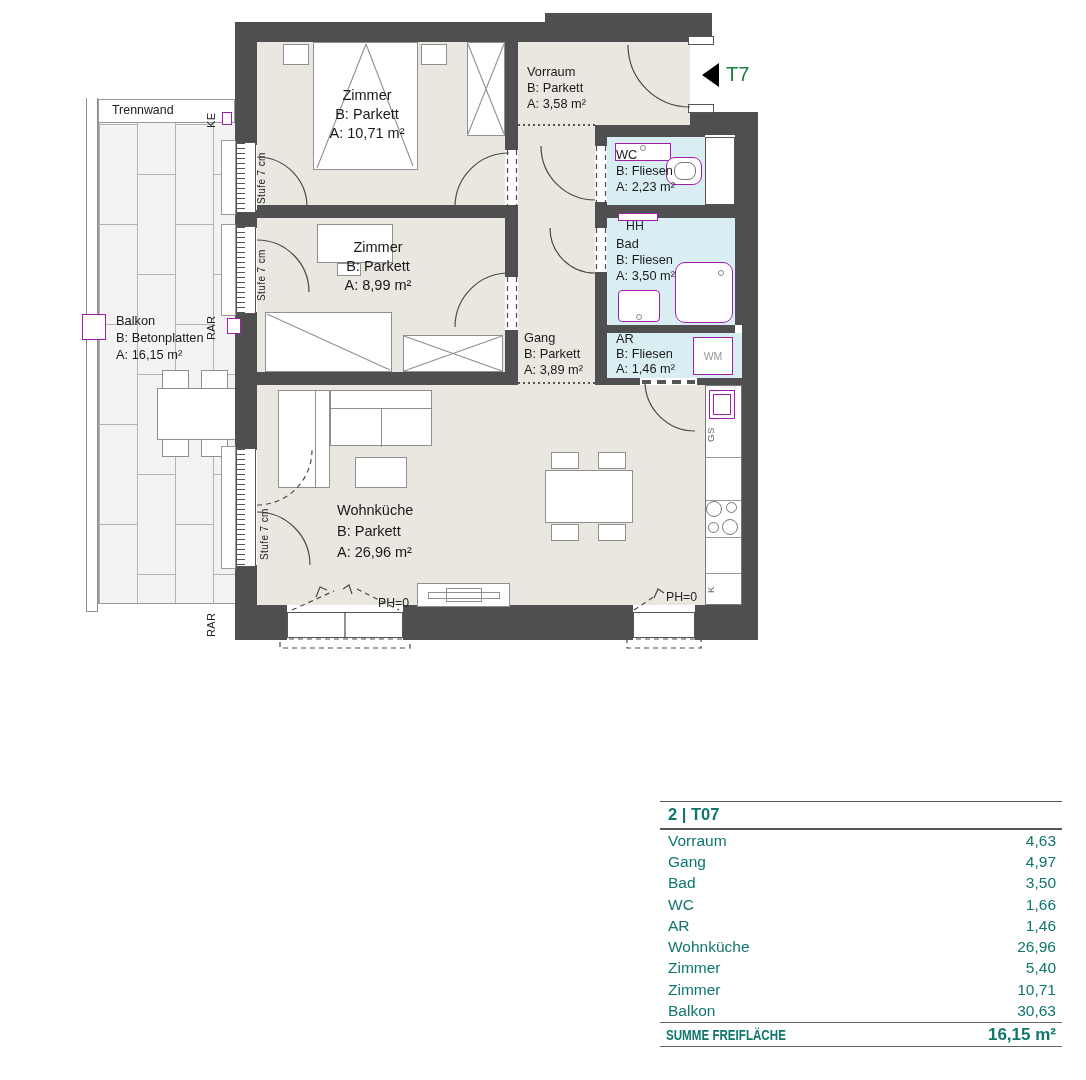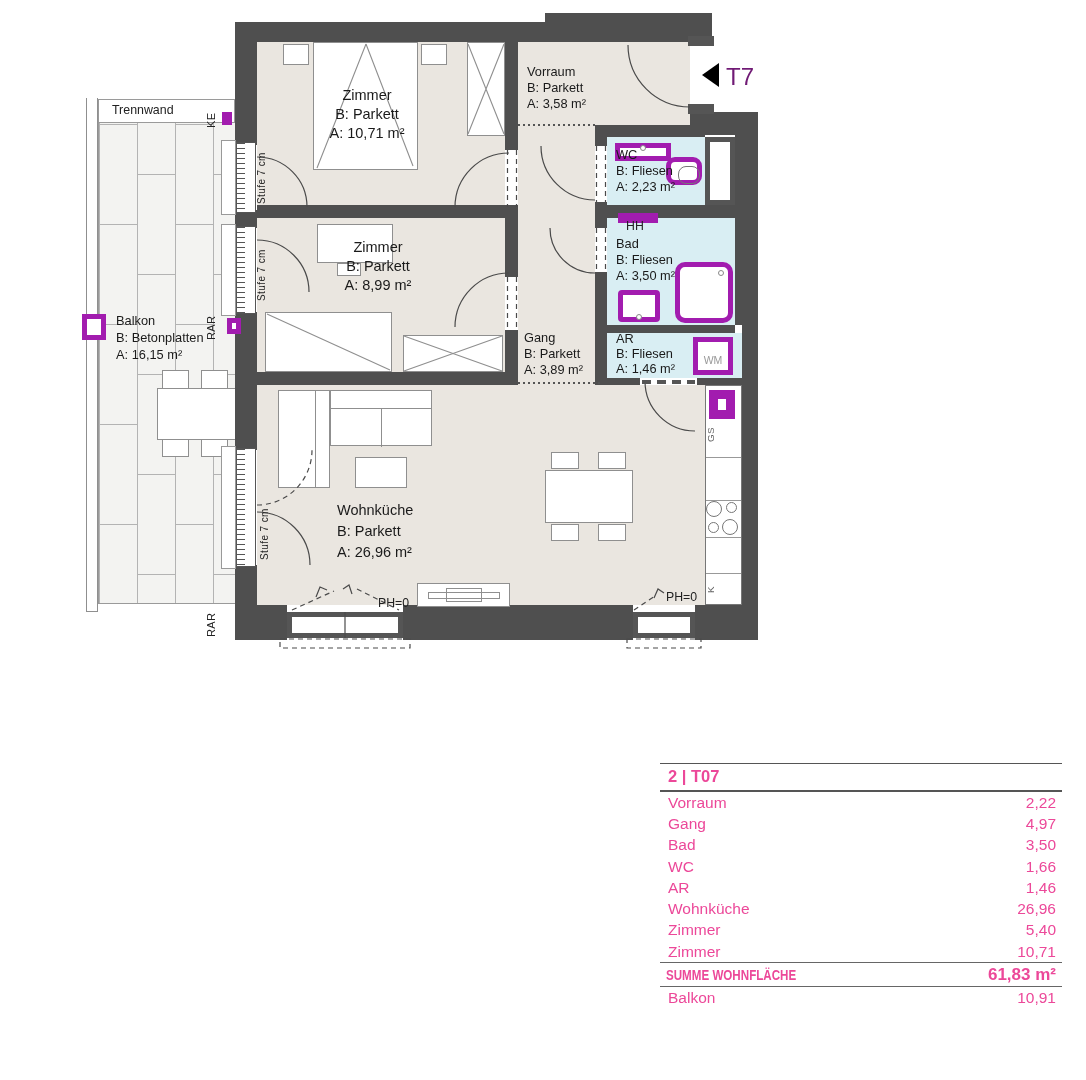--- a/index.html
+++ b/index.html
@@ -3,21 +3,21 @@
 <meta charset="utf-8">
 <style>
   html,body{margin:0;padding:0;background:#fff;}
   body{font-family:"Liberation Sans","DejaVu Sans",sans-serif;color:#1a1a1a;}
   .canvas{position:relative;width:1086px;height:1080px;background:#fff;overflow:hidden;}
   .abs{position:absolute;box-sizing:border-box;}
   .w{position:absolute;background:#4f4f4f;box-sizing:border-box;}
   .fl{position:absolute;background:#eae6e0;box-sizing:border-box;}
   .flw{position:absolute;background:#d9eef3;box-sizing:border-box;}
   .f{position:absolute;background:#fff;border:1px solid #8f8f8f;box-sizing:border-box;}
-  .fx{position:absolute;background:#fff;border:5px solid #a21caf;box-sizing:border-box;}
+  .fx{position:absolute;background:#fff;border:1px solid #a21caf;box-sizing:border-box;}
   .rlabel{position:absolute;color:#1a1a1a;white-space:nowrap;}
   .lab15{font-size:14.5px;line-height:19px;}
   .lab13{font-size:12.8px;line-height:16px;}
   .tc{text-align:center;}
   .slabel{position:absolute;font-size:12.3px;color:#222;white-space:nowrap;}
   .vtext{position:absolute;writing-mode:vertical-rl;transform:rotate(180deg);text-align:center;
          font-size:10.6px;color:#222;letter-spacing:.4px;box-sizing:border-box;}
   .vsmall{font-size:9.8px;color:#666;}
   .balcony-tiles{position:absolute;left:98px;top:99px;width:137px;height:503px;
     background-color:#f3f3f1;border:1px solid #9a9a9a;
@@ -30,23 +30,23 @@
   .railing{position:absolute;left:86px;top:98px;width:12px;height:514px;
     border-left:1px solid #8f8f8f;border-right:1px solid #8f8f8f;border-bottom:1px solid #8f8f8f;box-sizing:border-box;}
   .winv{position:absolute;background:#fff;border:1px solid #555;box-sizing:border-box;}
   .winv>div{position:absolute;left:0;top:0;width:8px;height:100%;
     background:repeating-linear-gradient(to bottom,#555 0 1px,transparent 1px 5px);}
   .sill{position:absolute;background:#fff;border:1px solid #999;box-sizing:border-box;}
   .burner{position:absolute;border:1px solid #777;border-radius:50%;background:#fff;box-sizing:border-box;}
   .circ{position:absolute;border:1px solid #888;border-radius:50%;background:#fff;box-sizing:border-box;}
   .t7tri{position:absolute;width:0;height:0;border-top:12px solid transparent;
     border-bottom:12px solid transparent;border-right:17px solid #000;}
-  .t7txt{position:absolute;font-size:24px;color:#701a75;}
+  .t7txt{position:absolute;font-size:20px;color:#15803d;}
   
-  .areatable{position:absolute;left:660px;top:763px;width:402px;font-size:15.5px;color:#ec4899;}
+  .areatable{position:absolute;left:660px;top:801px;width:402px;font-size:15.5px;color:#0f766e;}
   .t-title{font-weight:bold;font-size:16.5px;border-top:1px solid #555;border-bottom:2px solid #555;
     padding:3px 8px 4px 8px;}
   .t-row{display:flex;justify-content:space-between;align-items:center;height:21.3px;padding:0 6px 0 8px;}
   .t-sum{display:flex;justify-content:space-between;align-items:center;height:23px;padding:0 6px 0 6px;
     border-top:1px solid #666;border-bottom:1px solid #666;font-weight:bold;}
   .t-sum .lbl{display:inline-block;transform:scaleX(.8);transform-origin:left center;font-size:14.5px;white-space:nowrap;}
   .t-sum .val{font-size:17px;}
   .t-balkon{height:22px;}
   .t-elr{height:20px;border-bottom:1px solid #666;}
   svg.overlay{position:absolute;left:0;top:0;pointer-events:none;}
@@ -274,21 +274,21 @@
   <div class="vtext vsmall" style="left:705px;top:420px;width:37px;height:30px;">GS</div>
   <div class="vtext vsmall" style="left:705px;top:578px;width:37px;height:24px;">K</div>
 
   <div class="t7tri" style="left:702px;top:63px;"></div>
   <div class="t7txt" style="left:726px;top:63px;">T7</div>
 
   <div class="areatable">
     <div class="t-title">2 | T07</div>
     <div class="t-row">
       <span>Vorraum</span>
-      <span>2,22</span>
+      <span>4,63</span>
     </div>
     <div class="t-row">
       <span>Gang</span>
       <span>4,97</span>
     </div>
     <div class="t-row">
       <span>Bad</span>
       <span>3,50</span>
     </div>
     <div class="t-row">
@@ -304,23 +304,23 @@
       <span>26,96</span>
     </div>
     <div class="t-row">
       <span>Zimmer</span>
       <span>5,40</span>
     </div>
     <div class="t-row">
       <span>Zimmer</span>
       <span>10,71</span>
     </div>
-    <div class="t-sum">
-      <span class="lbl">SUMME WOHNFLÄCHE</span>
-      <span class="val">61,83 m²</span>
-    </div>
     <div class="t-row t-balkon">
       <span>Balkon</span>
-      <span>10,91</span>
+      <span>30,63</span>
+    </div>
+    <div class="t-sum">
+      <span class="lbl">SUMME FREIFLÄCHE</span>
+      <span class="val">16,15 m²</span>
     </div>
   </div>
 
 </div>
 
 </body></html>

